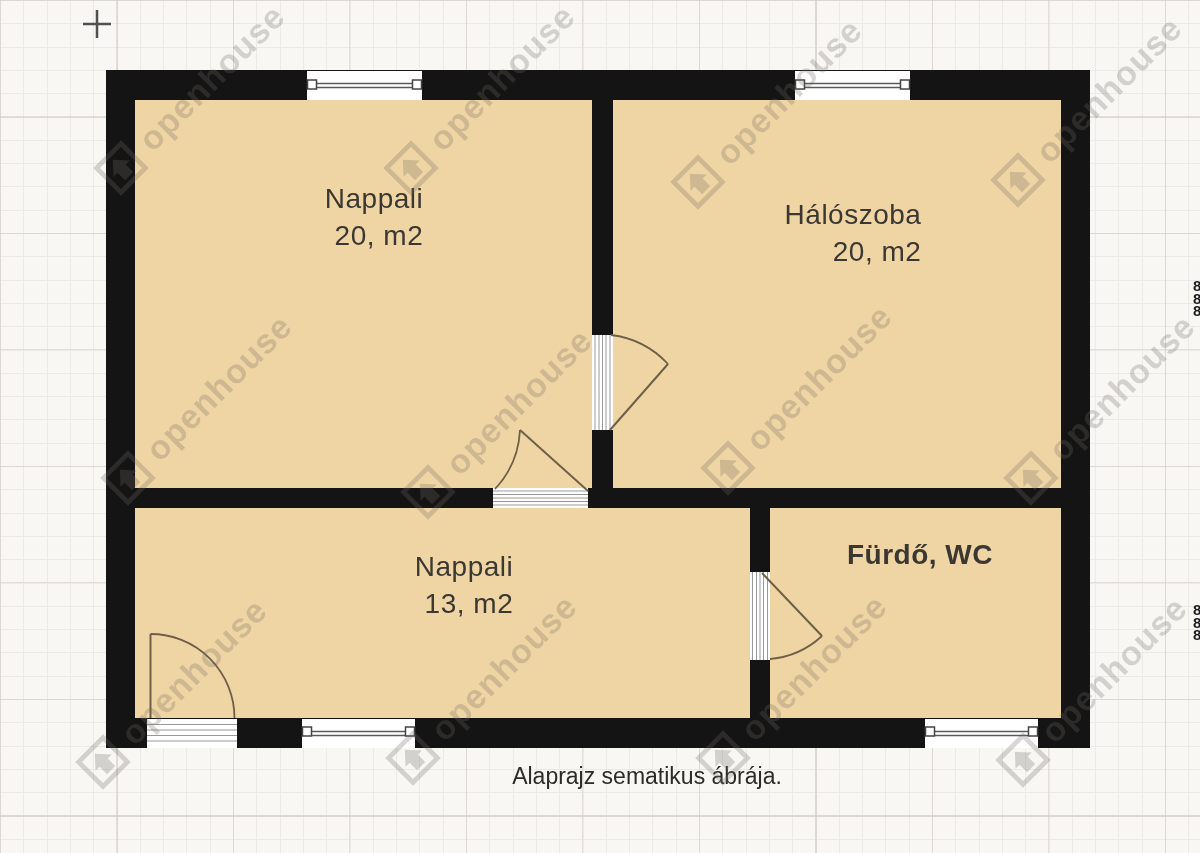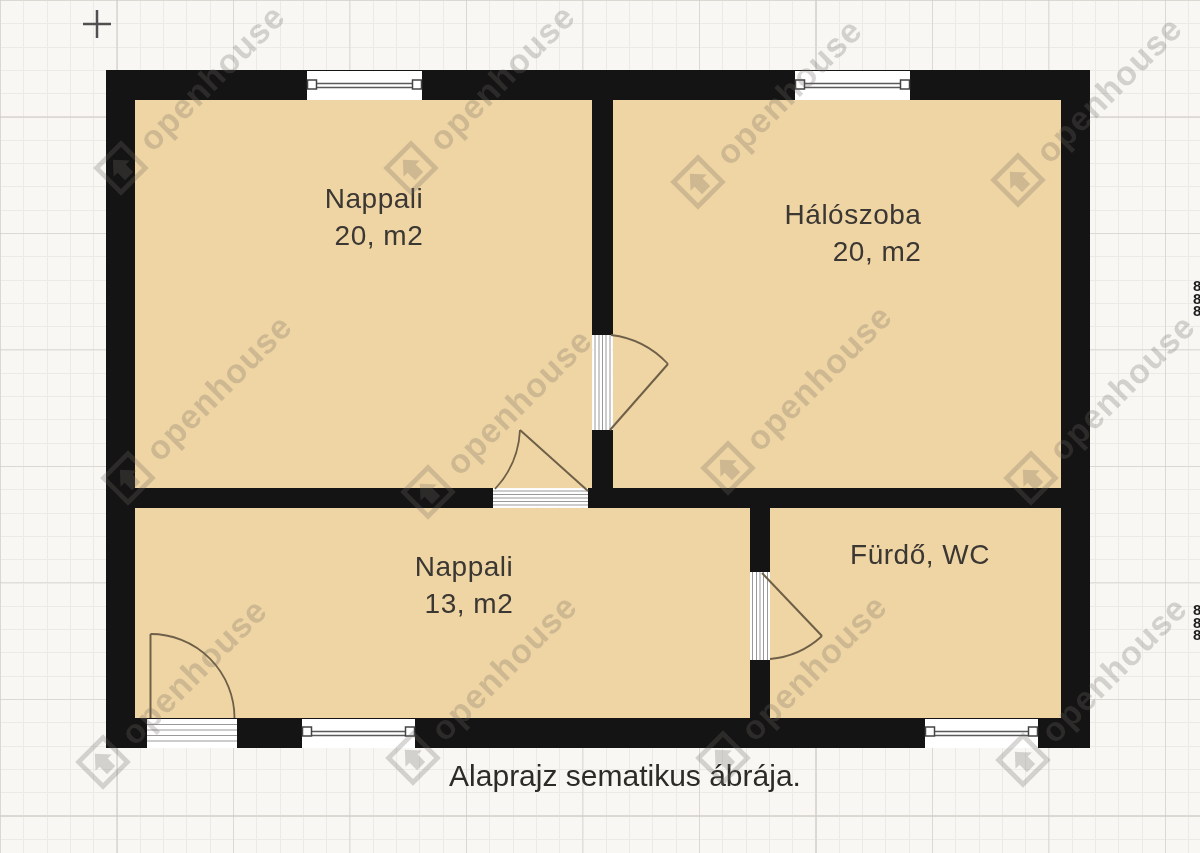--- a/index.html
+++ b/index.html
@@ -15,22 +15,22 @@
       repeating-linear-gradient(to bottom, rgba(200,195,188,0.45) 0 1px, transparent 1px 116.5px),
       repeating-linear-gradient(to right, #eceae6 0 1px, transparent 1px 23.3px),
       repeating-linear-gradient(to bottom, #eceae6 0 1px, transparent 1px 23.3px);
   }
   #plan-svg{position:absolute;left:0;top:0;z-index:1;}
   .room-label{
     position:absolute;z-index:2;text-align:right;transform:translateX(-50%);
     font-size:28px;line-height:37px;color:#3b3733;letter-spacing:0.5px;
   }
   #caption{
-    position:absolute;z-index:2;left:625px;top:756px;transform:translateX(-50%);
-    text-align:center;font-size:30px;line-height:40px;color:#2d2b28;white-space:nowrap;
+    position:absolute;z-index:2;left:647px;top:756px;transform:translateX(-50%);
+    text-align:center;font-size:23px;line-height:40px;color:#2d2b28;white-space:nowrap;
   }
   .edge-frag{
     position:absolute;z-index:2;width:7px;overflow:hidden;
     font-size:15px;line-height:12.5px;font-weight:700;color:#1c1c1c;white-space:pre-line;
   }
   .wm{
     position:absolute;z-index:3;display:flex;align-items:center;gap:10px;
     transform:rotate(-45deg);transform-origin:23px 23px;
     color:rgba(112,107,99,0.27);font-size:34px;font-weight:700;letter-spacing:1px;
     white-space:nowrap;pointer-events:none;
@@ -130,21 +130,21 @@
     <div>20, m2</div>
   </div>
   <div class="room-label" style="left:853px;top:168px;margin-top:28px;">
     <div>Hálószoba</div>
     <div>20, m2</div>
   </div>
   <div class="room-label" style="left:464px;top:548px;">
     <div>Nappali</div>
     <div>13, m2</div>
   </div>
-  <div class="room-label" style="left:920px;top:536px;">
+  <div class="room-label" style="left:920px;top:536px;font-weight:bold;">
     <div>Fürdő, WC</div>
   </div>
 
   <div id="caption">
     <div>Alaprajz sematikus ábrája.</div>
   </div>
 
   <div class="edge-frag" style="left:1193px;top:280px;">8
 8
 8</div>

